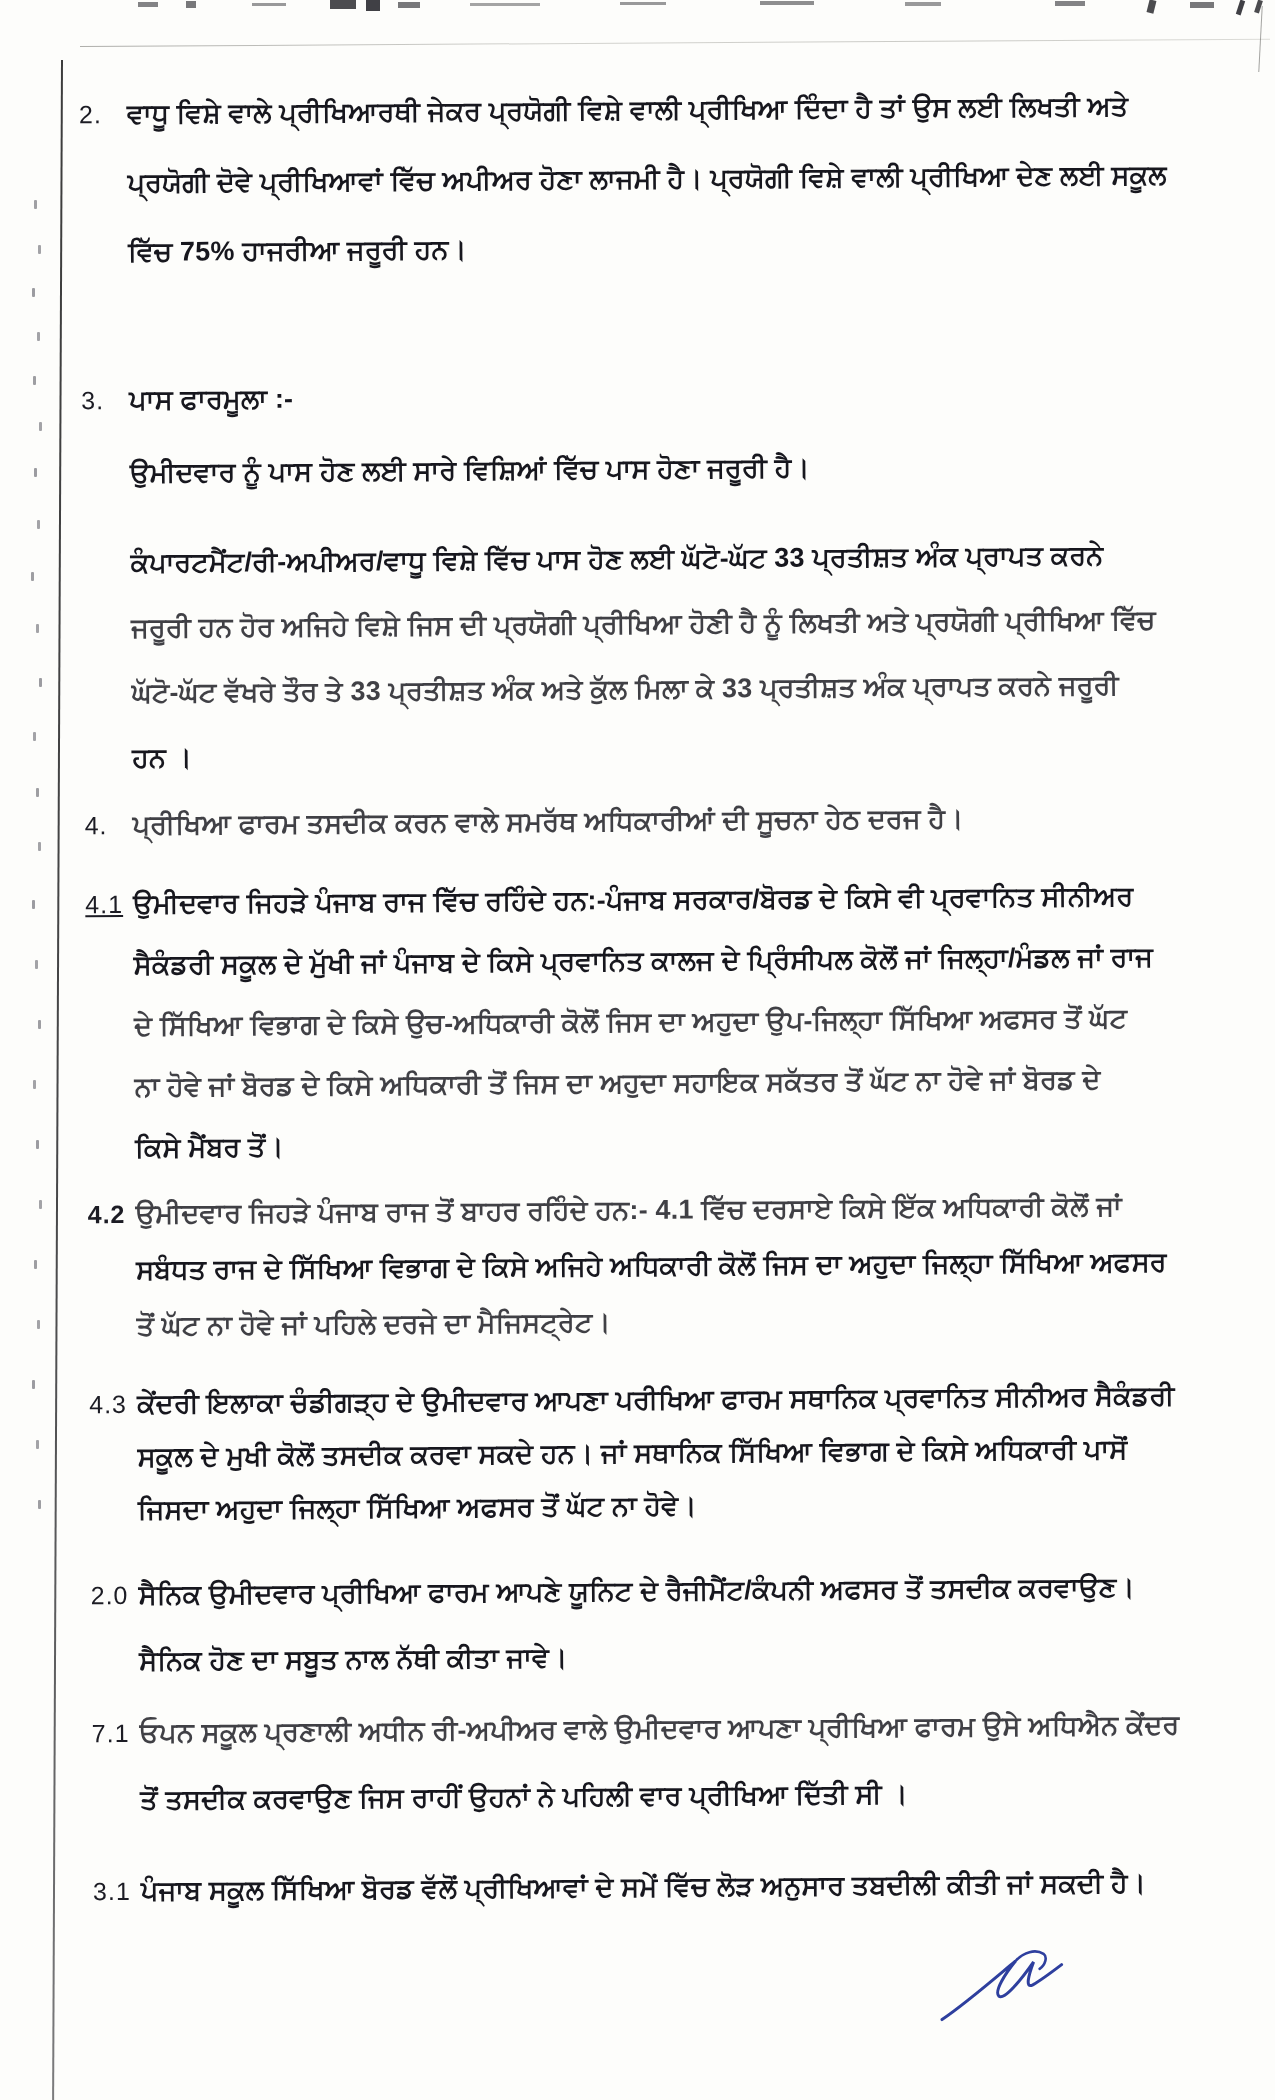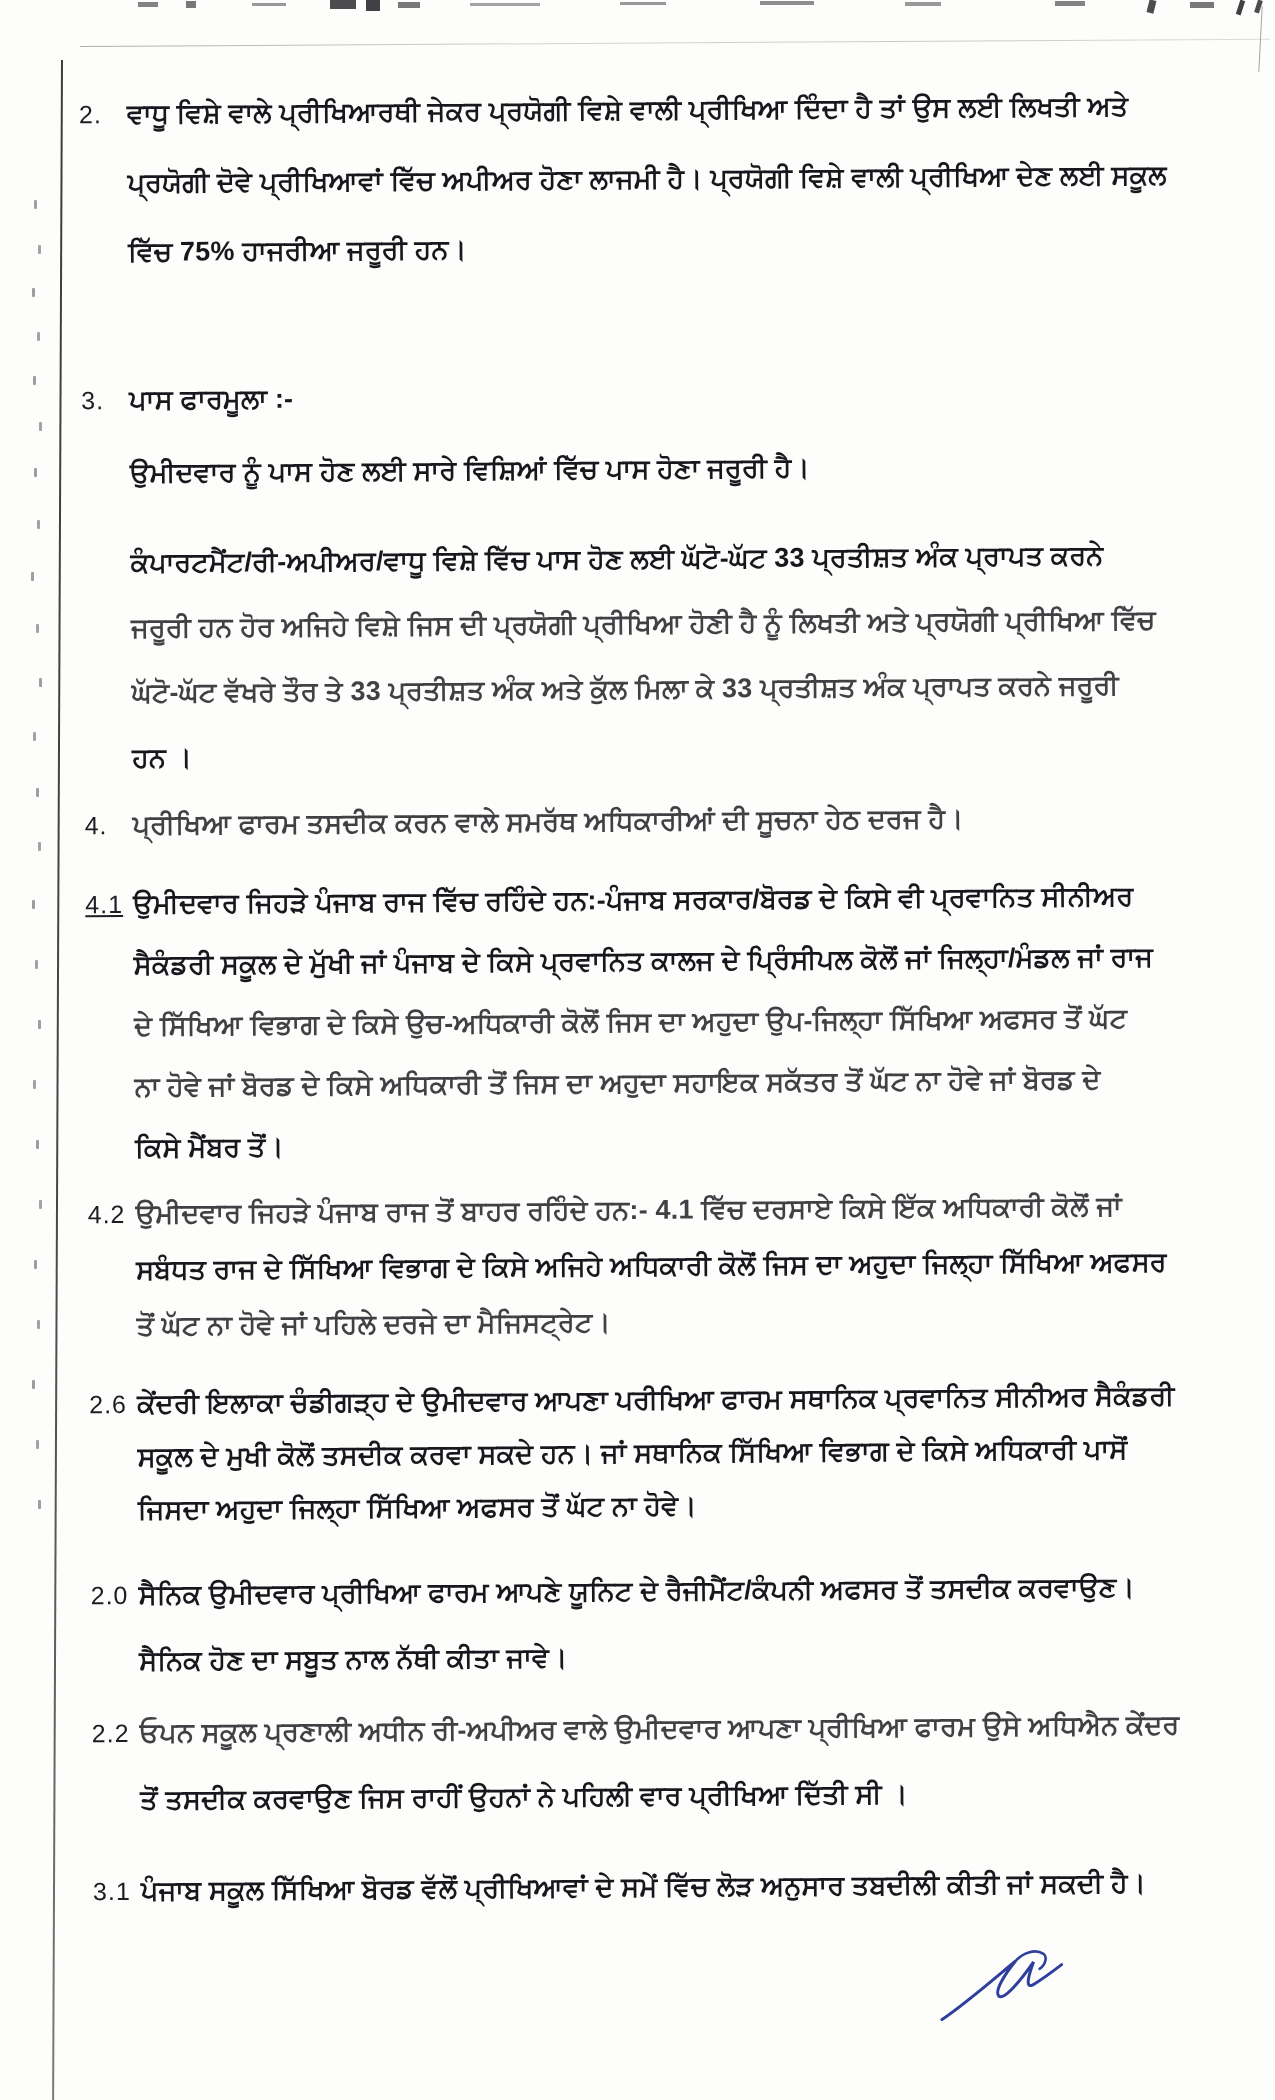--- a/index.html
+++ b/index.html
@@ -138,47 +138,47 @@
       <div class="btext" style="line-height:61px;">
         <div class="line">ਉਮੀਦਵਾਰ ਜਿਹੜੇ ਪੰਜਾਬ ਰਾਜ ਵਿੱਚ ਰਹਿੰਦੇ ਹਨ:-ਪੰਜਾਬ ਸਰਕਾਰ/ਬੋਰਡ ਦੇ ਕਿਸੇ ਵੀ ਪ੍ਰਵਾਨਿਤ ਸੀਨੀਅਰ</div>
         <div class="line">ਸੈਕੰਡਰੀ ਸਕੂਲ ਦੇ ਮੁੱਖੀ ਜਾਂ ਪੰਜਾਬ ਦੇ ਕਿਸੇ ਪ੍ਰਵਾਨਿਤ ਕਾਲਜ ਦੇ ਪ੍ਰਿੰਸੀਪਲ ਕੋਲੋਂ ਜਾਂ ਜਿਲ੍ਹਾ/ਮੰਡਲ ਜਾਂ ਰਾਜ</div>
         <div class="line faint">ਦੇ ਸਿੱਖਿਆ ਵਿਭਾਗ ਦੇ ਕਿਸੇ ਉਚ-ਅਧਿਕਾਰੀ ਕੋਲੋਂ ਜਿਸ ਦਾ ਅਹੁਦਾ ਉਪ-ਜਿਲ੍ਹਾ ਸਿੱਖਿਆ ਅਫਸਰ ਤੋਂ ਘੱਟ</div>
         <div class="line faint">ਨਾ ਹੋਵੇ ਜਾਂ ਬੋਰਡ ਦੇ ਕਿਸੇ ਅਧਿਕਾਰੀ ਤੋਂ ਜਿਸ ਦਾ ਅਹੁਦਾ ਸਹਾਇਕ ਸਕੱਤਰ ਤੋਂ ਘੱਟ ਨਾ ਹੋਵੇ ਜਾਂ ਬੋਰਡ ਦੇ</div>
         <div class="line">ਕਿਸੇ ਮੈਂਬਰ ਤੋਂ।</div>
       </div>
     </div>
 
     <div class="block" style="top:1186px;">
-      <span class="num" style="line-height:56px;">4.2</span>
+      <span class="num" style="line-height:56px;font-weight:bold;">4.2</span>
       <div class="btext" style="line-height:56px;">
         <div class="line faint">ਉਮੀਦਵਾਰ ਜਿਹੜੇ ਪੰਜਾਬ ਰਾਜ ਤੋਂ ਬਾਹਰ ਰਹਿੰਦੇ ਹਨ:- 4.1 ਵਿੱਚ ਦਰਸਾਏ ਕਿਸੇ ਇੱਕ ਅਧਿਕਾਰੀ ਕੋਲੋਂ ਜਾਂ</div>
         <div class="line">ਸਬੰਧਤ ਰਾਜ ਦੇ ਸਿੱਖਿਆ ਵਿਭਾਗ ਦੇ ਕਿਸੇ ਅਜਿਹੇ ਅਧਿਕਾਰੀ ਕੋਲੋਂ ਜਿਸ ਦਾ ਅਹੁਦਾ ਜਿਲ੍ਹਾ ਸਿੱਖਿਆ ਅਫਸਰ</div>
         <div class="line faint">ਤੋਂ ਘੱਟ ਨਾ ਹੋਵੇ ਜਾਂ  ਪਹਿਲੇ ਦਰਜੇ ਦਾ ਮੈਜਿਸਟ੍ਰੇਟ।</div>
       </div>
     </div>
 
     <div class="block" style="top:1378px;">
-      <span class="num" style="line-height:53px;">2.6</span>
+      <span class="num" style="line-height:53px;">4.3</span>
       <div class="btext" style="line-height:53px;">
         <div class="line">ਕੇਂਦਰੀ ਇਲਾਕਾ ਚੰਡੀਗੜ੍ਹ ਦੇ ਉਮੀਦਵਾਰ ਆਪਣਾ ਪਰੀਖਿਆ ਫਾਰਮ ਸਥਾਨਿਕ ਪ੍ਰਵਾਨਿਤ ਸੀਨੀਅਰ ਸੈਕੰਡਰੀ</div>
         <div class="line">ਸਕੂਲ ਦੇ ਮੁਖੀ ਕੋਲੋਂ ਤਸਦੀਕ ਕਰਵਾ ਸਕਦੇ ਹਨ।  ਜਾਂ ਸਥਾਨਿਕ ਸਿੱਖਿਆ ਵਿਭਾਗ ਦੇ ਕਿਸੇ ਅਧਿਕਾਰੀ ਪਾਸੋਂ</div>
         <div class="line">ਜਿਸਦਾ ਅਹੁਦਾ ਜਿਲ੍ਹਾ ਸਿੱਖਿਆ ਅਫਸਰ ਤੋਂ ਘੱਟ ਨਾ ਹੋਵੇ।</div>
       </div>
     </div>
 
     <div class="block" style="top:1562px;">
       <span class="num" style="line-height:66px;">2.0</span>
       <div class="btext" style="line-height:66px;">
         <div class="line">ਸੈਨਿਕ ਉਮੀਦਵਾਰ ਪ੍ਰੀਖਿਆ ਫਾਰਮ ਆਪਣੇ ਯੂਨਿਟ ਦੇ ਰੈਜੀਮੈਂਟ/ਕੰਪਨੀ ਅਫਸਰ ਤੋਂ ਤਸਦੀਕ ਕਰਵਾਉਣ।</div>
         <div class="line">ਸੈਨਿਕ ਹੋਣ ਦਾ ਸਬੂਤ ਨਾਲ ਨੱਥੀ ਕੀਤਾ ਜਾਵੇ।</div>
       </div>
     </div>
 
     <div class="block" style="top:1700px;">
-      <span class="num" style="line-height:67px;">2.2</span>
+      <span class="num" style="line-height:67px;">7.1</span>
       <div class="btext" style="line-height:67px;">
         <div class="line faint">ਓਪਨ ਸਕੂਲ ਪ੍ਰਣਾਲੀ ਅਧੀਨ ਰੀ-ਅਪੀਅਰ ਵਾਲੇ ਉਮੀਦਵਾਰ ਆਪਣਾ ਪ੍ਰੀਖਿਆ ਫਾਰਮ ਉਸੇ ਅਧਿਐਨ ਕੇਂਦਰ</div>
         <div class="line">ਤੋਂ ਤਸਦੀਕ ਕਰਵਾਉਣ ਜਿਸ ਰਾਹੀਂ ਉਹਨਾਂ ਨੇ ਪਹਿਲੀ ਵਾਰ ਪ੍ਰੀਖਿਆ ਦਿੱਤੀ ਸੀ ।</div>
       </div>
     </div>
 
     <div class="block" style="top:1858px;">
       <span class="num" style="line-height:66px;">3.1</span>
       <div class="btext" style="line-height:66px;">
         <div class="line">ਪੰਜਾਬ ਸਕੂਲ ਸਿੱਖਿਆ ਬੋਰਡ ਵੱਲੋਂ ਪ੍ਰੀਖਿਆਵਾਂ ਦੇ ਸਮੇਂ ਵਿੱਚ ਲੋੜ ਅਨੁਸਾਰ ਤਬਦੀਲੀ ਕੀਤੀ ਜਾਂ ਸਕਦੀ ਹੈ।</div>

